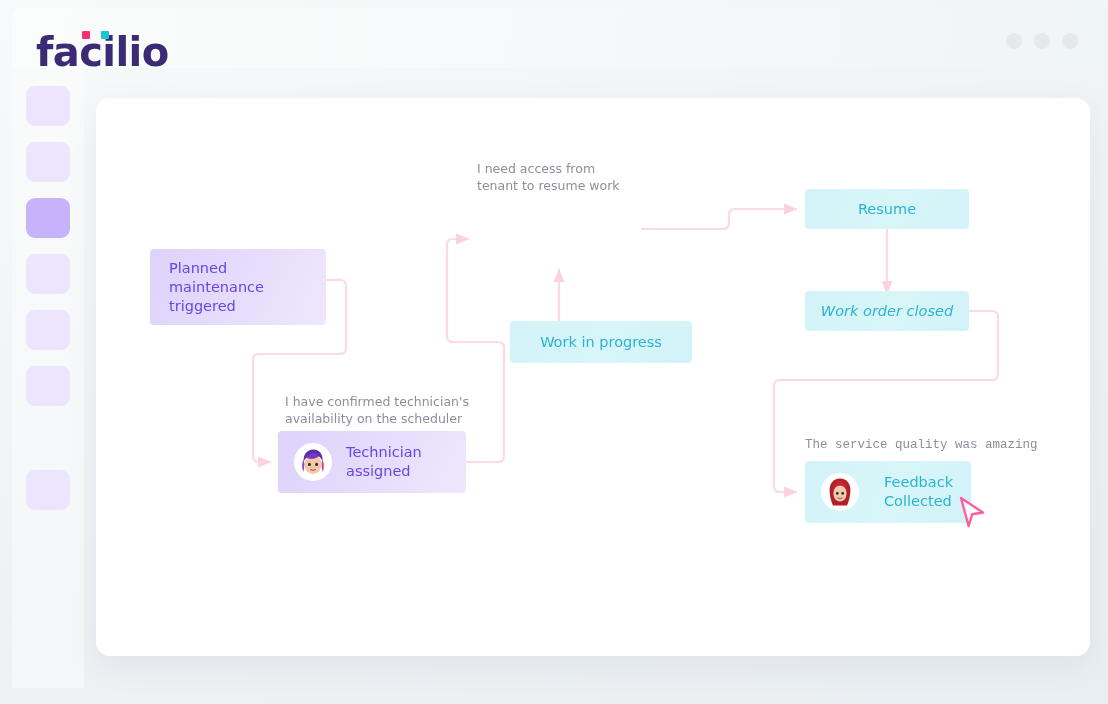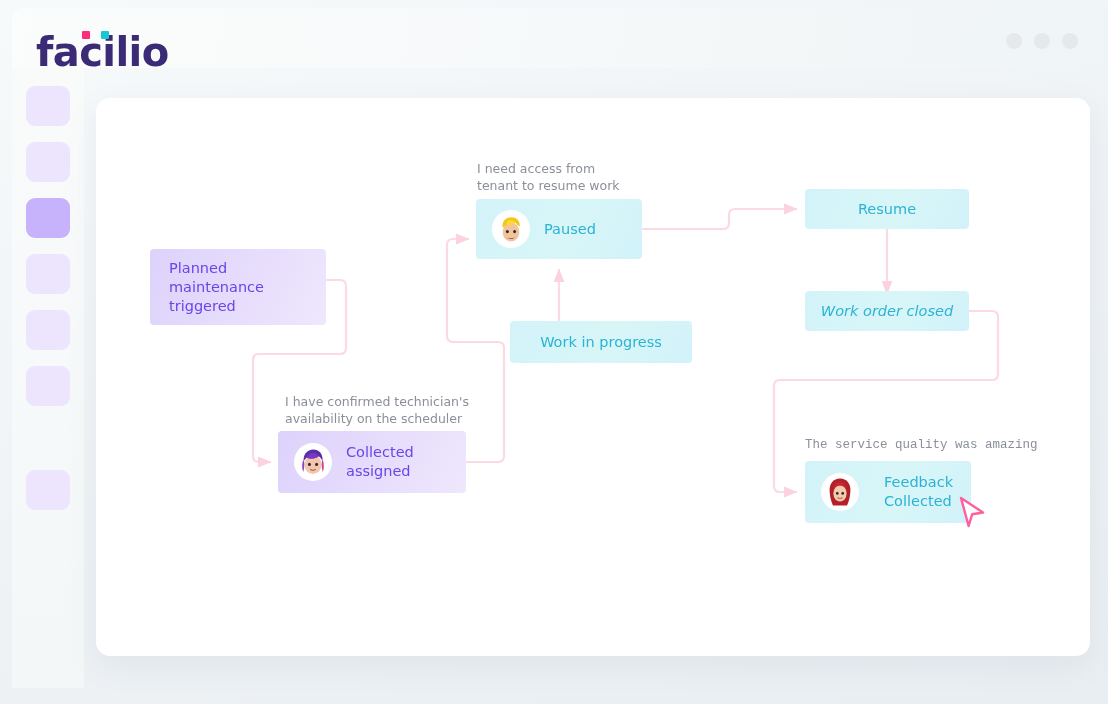--- a/index.html
+++ b/index.html
@@ -232,44 +232,28 @@
                    C9.6 13.6 8.4 15 7.6 16.5 Z" fill="#5a2fa8"></path>
           <path d="M8 16 C8.6 20 8.2 24 7.2 27 C6 24 5.8 19 7 15.4 Z" fill="#8e3fd0"></path>
           <path d="M26 16 C25.4 20 25.8 24 26.8 27 C28 24 28.2 19 27 15.4 Z" fill="#d13f8e"></path>
           <path d="M10.6 12.6 C13.6 14.6 20.4 13.4 22.6 11.2 C21 9 19 8 17 8
                    C14.4 8 12 9.8 10.6 12.6 Z" fill="#7b37c4"></path>
           <ellipse cx="13.4" cy="19.4" rx="1.5" ry="1.7" fill="#3a2a22"></ellipse>
           <ellipse cx="20.6" cy="19.4" rx="1.5" ry="1.7" fill="#3a2a22"></ellipse>
           <path d="M14.6 24.4 Q17 26.2 19.4 24.4" stroke="#b9705c" stroke-width="1.3" fill="none" stroke-linecap="round"></path>
         </svg>
       </span>
-      <span class="node-label">Collected
+      <span class="node-label">Technician
 assigned</span>
     </div>
 
     <div class="node cyan centered" style="left:372px; top:223px; width:182px; height:42px;margin-left:42px;">
       <span class="node-label">Work in progress</span>
     </div>
 
-    <div class="node cyan with-avatar" style="left:380px; top:101px; width:166px; height:60px;">
-      <span class="avatar">
-        <svg width="34" height="34" viewBox="0 0 34 34">
-          <ellipse cx="17" cy="20" rx="8.4" ry="9.4" fill="#f0c49f"></ellipse>
-          <path d="M8.4 15.6 C8 8.8 12.4 5.2 17.2 5.2 C22.6 5.2 26.2 8.6 25.8 14.6
-                   C24 13.4 22.4 12 21.4 10.4 C19.8 12.4 16 13.8 12.6 13
-                   C11.4 14 9.8 14.8 8.4 15.6 Z" fill="#f5c518"></path>
-          <path d="M12.6 13 C16 13.8 19.8 12.4 21.4 10.4 C19.6 8.2 16.2 7.4 13.6 9
-                   C12.6 10 12.4 11.8 12.6 13 Z" fill="#ffd83d"></path>
-          <ellipse cx="13.4" cy="19.6" rx="1.5" ry="1.7" fill="#3a2a22"></ellipse>
-          <ellipse cx="20.6" cy="19.6" rx="1.5" ry="1.7" fill="#3a2a22"></ellipse>
-          <path d="M13.2 25.4 Q17 28.4 20.8 25.4 Q17 27 13.2 25.4 Z" fill="#7d3c2c"></path>
-        </svg>
-      </span>
-      <span class="node-label">Paused</span>
-    </div>
 
     <div class="node cyan centered" style="left:709px; top:91px; width:164px; height:40px;">
       <span class="node-label">Resume</span>
     </div>
 
     <div class="node cyan centered" style="left:709px; top:193px; width:164px; height:40px;font-style:italic;">
       <span class="node-label">Work order closed</span>
     </div>
 
     <div class="node cyan with-avatar" style="left:709px; top:363px; width:166px; height:62px;gap:11px;">

